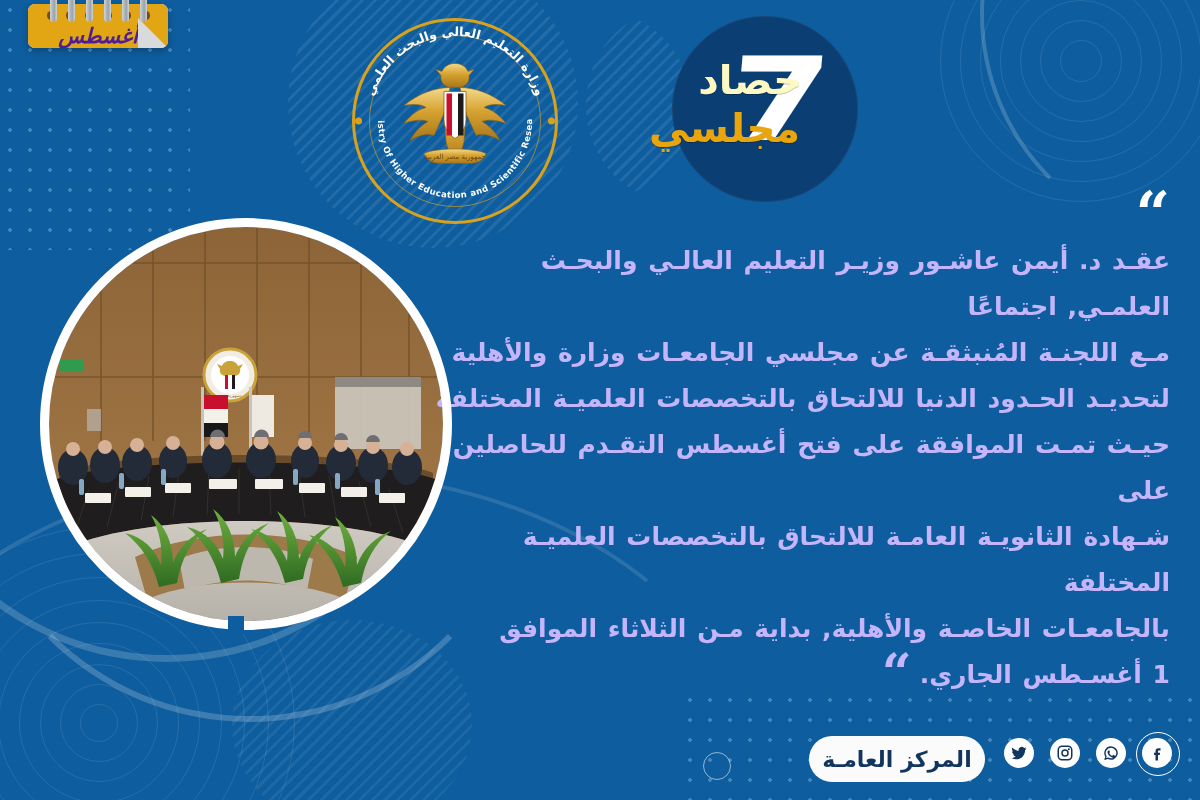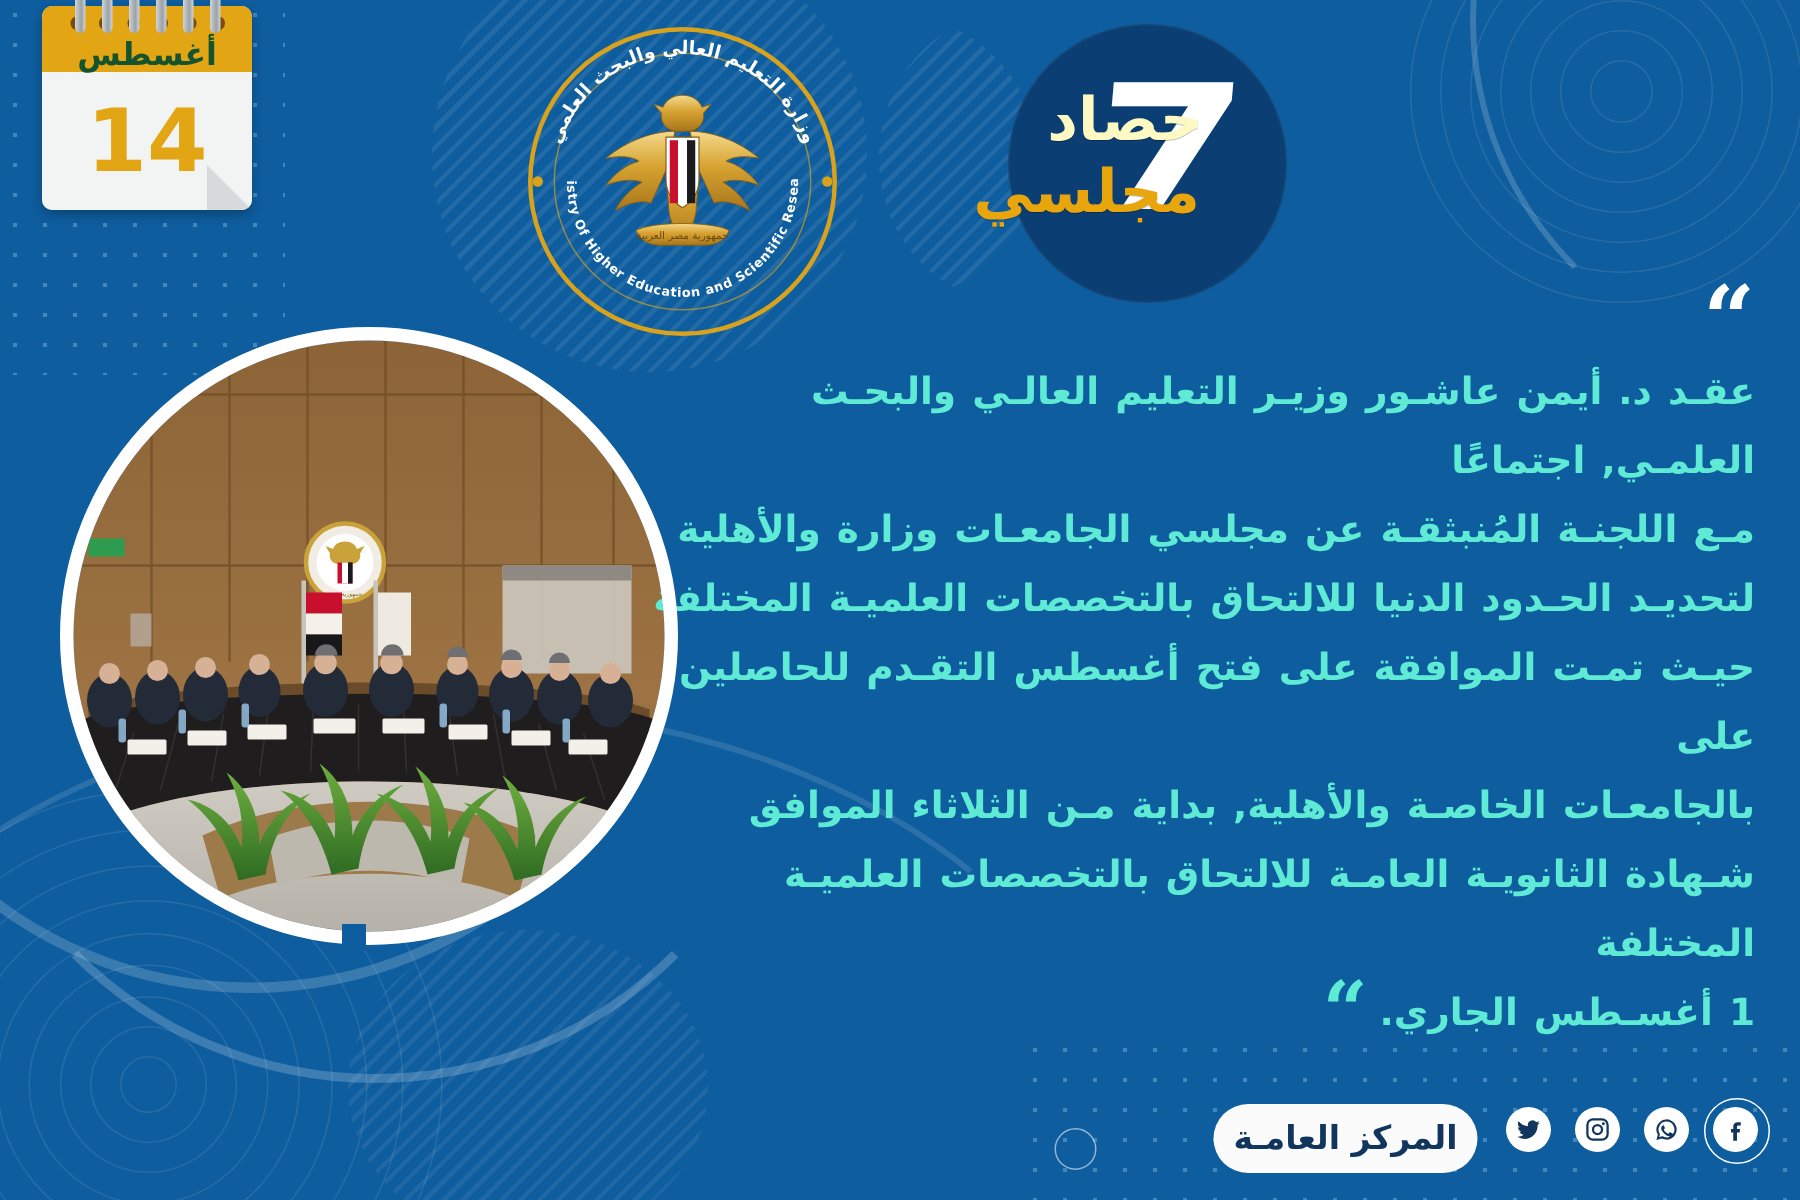--- a/index.html
+++ b/index.html
@@ -38,22 +38,22 @@
   .calendar{position:absolute;left:28px;top:4px;width:140px;}
   .cal-spiral{position:absolute;left:0;top:-8px;width:140px;height:26px;display:flex;
     justify-content:center;gap:11px;z-index:3;}
   .cal-spiral span{width:7px;height:26px;border-radius:4px;
     background:linear-gradient(90deg,#cfd4d8,#9aa2a8 60%,#cfd4d8);display:block;}
   .cal-body{position:relative;border-radius:7px;overflow:hidden;
     box-shadow:0 3px 7px rgba(0,0,0,.25);background:#f2f3f3;}
   .cal-head{background:#e2a514;height:44px;position:relative;}
   .cal-head-holes{position:absolute;left:0;right:0;top:7px;display:flex;justify-content:center;gap:11px;}
   .cal-head-holes i{width:8px;height:9px;border-radius:50%;background:#7b4b07;display:block;}
-  .cal-month{position:absolute;left:0;right:0;bottom:1px;text-align:center;color:#14532d;
-    font-size:21px;font-weight:bold;letter-spacing:0;line-height:22px;}
+  .cal-month{position:absolute;left:0;right:0;bottom:1px;text-align:center;color:#4c1d95;
+    font-size:21px;font-weight:bold;letter-spacing:0;line-height:22px;font-style:italic;}
   .cal-day{height:92px;display:flex;align-items:center;justify-content:center;
     color:#e2a514;font-size:58px;font-weight:bold;line-height:58px;background:#f2f3f3;}
   .cal-fold{position:absolute;right:0;bottom:0;width:0;height:0;
     border-left:30px solid #d8dadb;border-top:30px solid transparent;}
 
   
   .ministry{position:absolute;left:352px;top:18px;width:206px;height:206px;}
   .min-ring{position:absolute;inset:0;border-radius:50%;border:3px solid #d8a21c;}
   .min-ring2{position:absolute;inset:17px;border-radius:50%;border:1px solid rgba(216,162,28,.65);}
   .min-eagle{position:absolute;left:50%;top:50%;transform:translate(-50%,-52%);}
@@ -79,21 +79,21 @@
   .photo-ring{position:absolute;inset:0;border-radius:50%;border:9px solid #ffffff;
     box-sizing:border-box;z-index:3;}
   .photo-notch{position:absolute;z-index:4;background:#0e5d9e;}
   .photo{position:absolute;inset:9px;border-radius:50%;overflow:hidden;background:#7a5a33;}
   .photo svg{display:block;width:100%;height:100%;}
 
   
   .quote-block{position:absolute;right:30px;top:196px;width:740px;text-align:right;}
   .qmark{color:#fff;font-size:60px;font-weight:bold;line-height:34px;font-family:"DejaVu Serif",serif;}
   .qmark-open{display:block;text-align:right;height:42px;}
-  .qtext{color:#5eead4;font-size:25px;font-weight:bold;line-height:46px;
+  .qtext{color:#c4b5fd;font-size:25px;font-weight:bold;line-height:46px;
     letter-spacing:0;word-spacing:2px;}
   .qmark-close{display:inline-block;vertical-align:-8px;margin-right:8px;font-size:52px;
     line-height:20px;font-family:"DejaVu Serif",serif;}
 
   
   .footer-pill{position:absolute;left:809px;top:736px;width:176px;height:46px;border-radius:23px;
     background:#fbfbfb;display:flex;align-items:center;justify-content:center;}
   .footer-pill span{color:#12355e;font-size:22px;font-weight:bold;}
   .socials{position:absolute;left:1004px;top:738px;display:flex;gap:16px;align-items:center;}
   .soc{width:30px;height:30px;border-radius:50%;background:#fff;display:flex;
@@ -158,21 +158,20 @@
         <div class="cal-head-holes">
           <i></i>
             <i></i>
             <i></i>
             <i></i>
             <i></i>
             <i></i>
         </div>
         <div class="cal-month">أغسطس</div>
       </div>
-      <div class="cal-day">14</div>
       <div class="cal-fold"></div>
     </div>
   </div>
 
   <div class="ministry">
     <div class="min-ring"></div>
     <div class="min-ring2"></div>
     <div class="min-dot l"></div>
     <div class="min-dot r"></div>
 
@@ -371,22 +370,22 @@
     <div class="photo-notch" style="left:188px;bottom:-4px;width:16px;height:18px;"></div>
   </div>
 
   <div class="quote-block">
     <span class="qmark qmark-open">“</span>
     <div class="qtext">
       <div>عقـد د. أيمن عاشـور وزيـر التعليم العالـي والبحـث العلمـي, اجتماعًا</div>
       <div>مـع اللجنـة المُنبثقـة عن مجلسي الجامعـات وزارة والأهلية</div>
       <div>لتحديـد الحـدود الدنيا للالتحاق بالتخصصات العلميـة المختلفة</div>
       <div>حيـث تمـت الموافقة على فتح أغسطس التقـدم للحاصلين على</div>
+      <div>شـهادة الثانويـة العامـة للالتحاق بالتخصصات العلميـة المختلفة</div>
       <div>بالجامعـات الخاصـة والأهلية, بداية مـن الثلاثاء الموافق</div>
-      <div>شـهادة الثانويـة العامـة للالتحاق بالتخصصات العلميـة المختلفة</div>
       <div>
         <span>1 أغسـطس الجاري.</span><span class="qmark-close">“</span>
       </div>
     </div>
   </div>
 
   <div class="small-circle"></div>
 
   <div class="footer-pill">
     <span>المركز العامـة</span>

